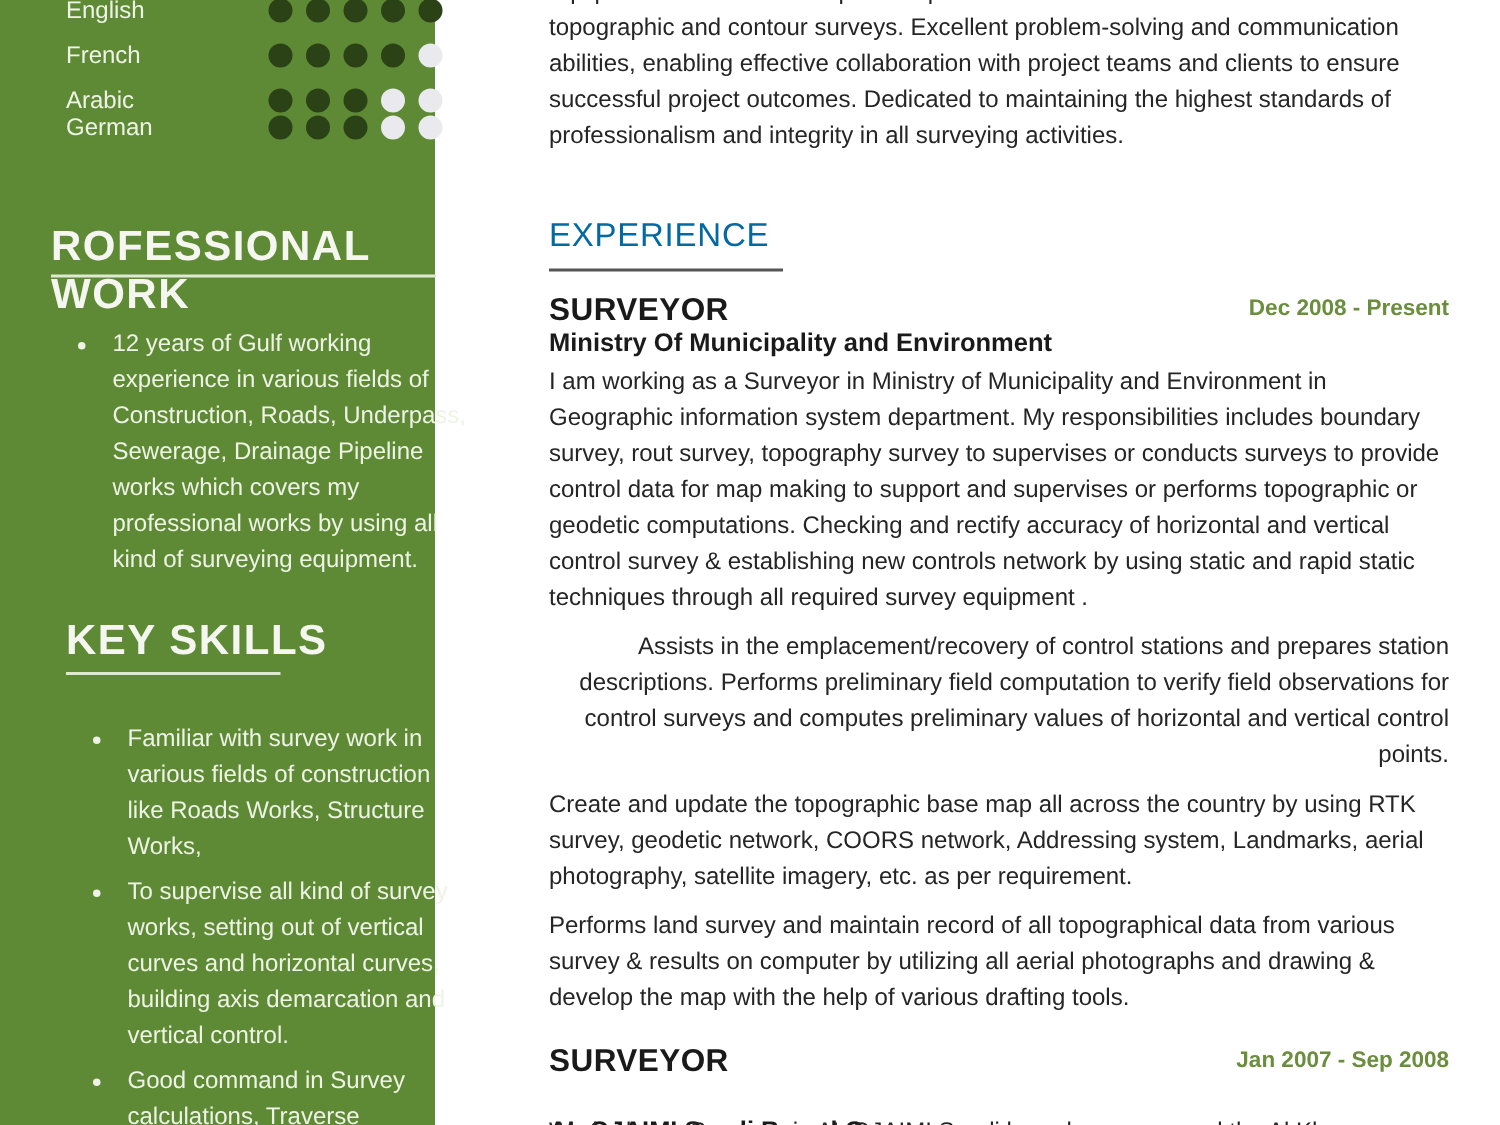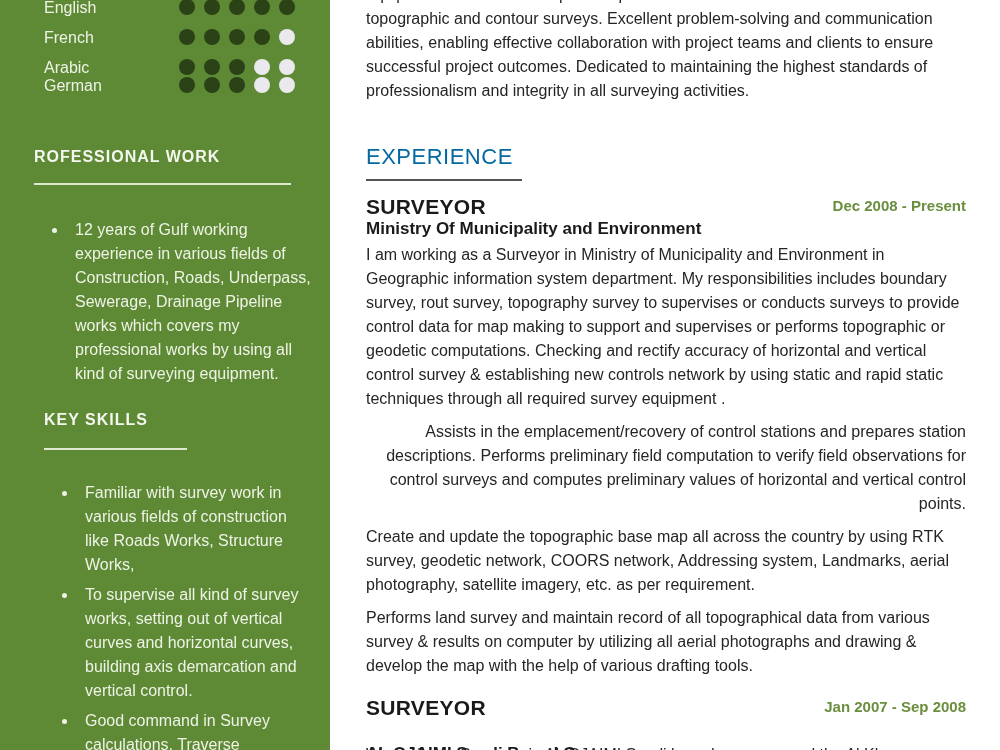--- a/index.html
+++ b/index.html
@@ -2,33 +2,33 @@
 <html><head>
   <meta charset="utf-8">
   <style>
     html, body { margin: 0; padding: 0; }
     body {
       width: 1000px; height: 750px; overflow: hidden; position: relative;
       background: #ffffff;
       font-family: "Liberation Sans", sans-serif;
     }
     .sidebar {
-      position: absolute; left: 0; top: 0; width: 330px; height: 750px;
+      position: absolute; left: 0; top: 0; width: 290px; height: 750px;
       background: #5e8a35; color: #eef3e6;
     }
     .lang-row {
       position: absolute; left: 44px; width: 260px; height: 24px;
       font-size: 16px; color: #eef3e6;
     }
     .lang-name { position: absolute; left: 0; top: 0; line-height: 20px; }
     .dots { position: absolute; left: 135px; top: 1px; display: flex; gap: 9px; }
     .dot { width: 16px; height: 16px; border-radius: 50%; background: #2a4216; }
     .dot.empty { background: #eae9ee; }
     .side-heading {
-      position: absolute; font-size: 16px; font-weight: bold; letter-spacing: 1px;
+      position: absolute; font-size: 28px; font-weight: bold; letter-spacing: 1px;
       color: #f4f6ef;
     }
     .side-rule { position: absolute; height: 2px; background: #dfe9d2; }
     .side-list {
       position: absolute; margin: 18px; padding: 0; list-style: none;
       font-size: 16px; line-height: 24px; color: #eef3e6;
     }
     .side-list li { position: relative; padding-left: 23px; margin-bottom: 6px; }
     .side-list li::before {
       content: ""; position: absolute; left: 0; top: 10px; width: 5px; height: 5px;

